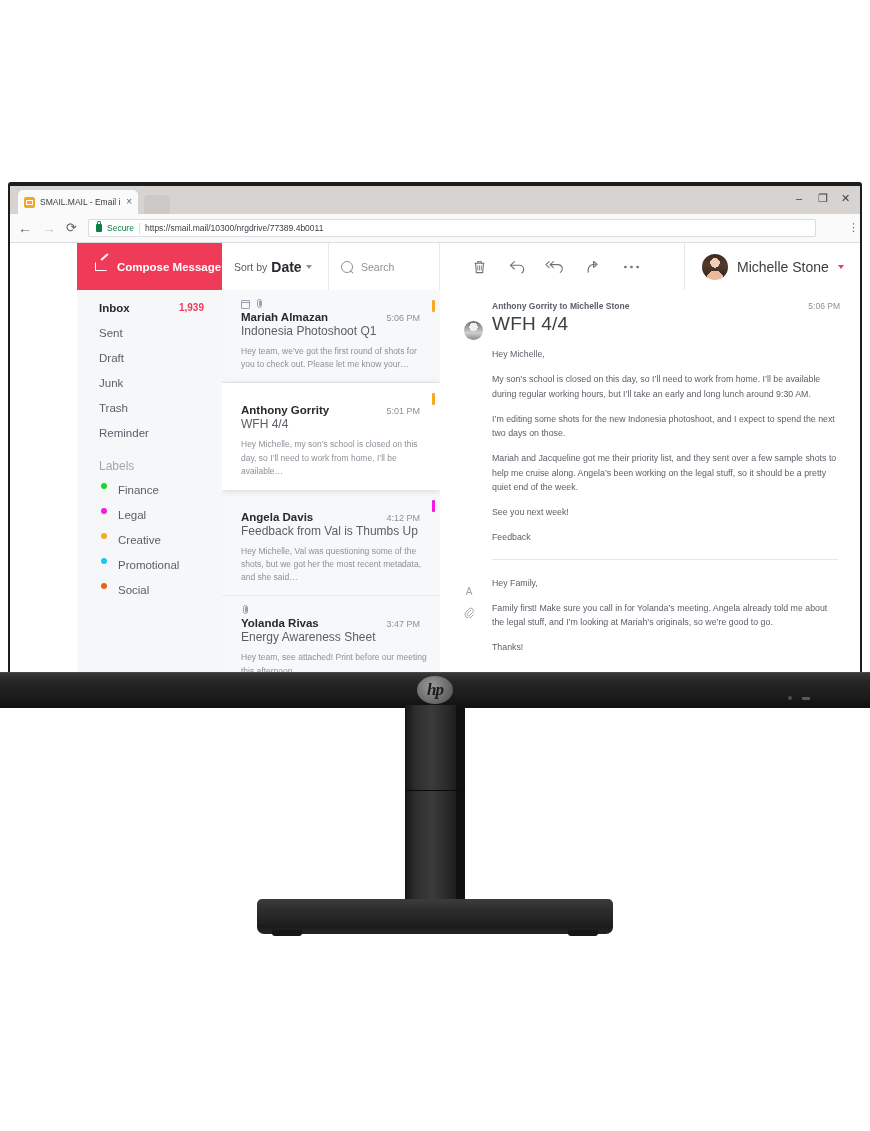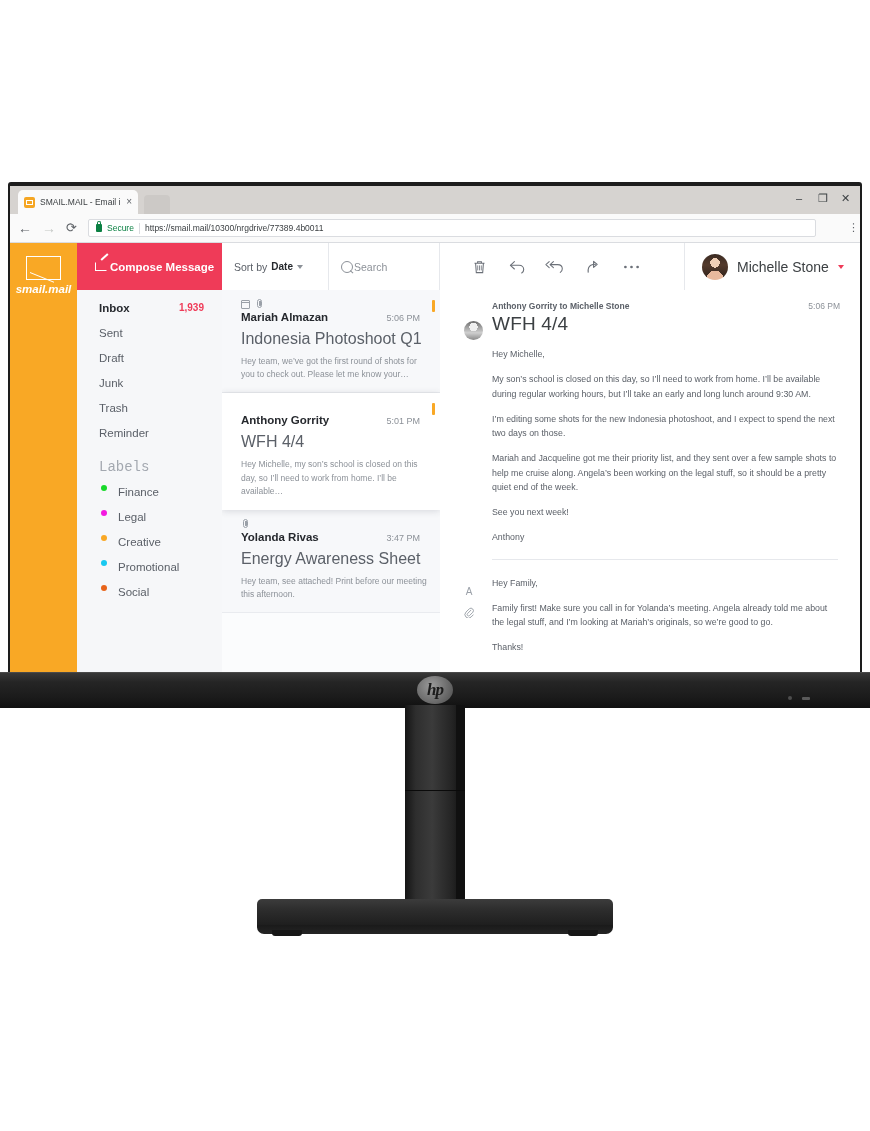--- a/index.html
+++ b/index.html
@@ -66,62 +66,62 @@
 
   
   #brand{position:absolute;left:0;top:0;width:67px;height:429px;background:#f9a825;}
   #brand-icon{position:absolute;left:16px;top:13px;width:35px;height:24px;border:1.6px solid #fff;box-sizing:border-box;}
   #brand-icon:after{content:"";position:absolute;left:3px;top:4px;width:24px;height:11px;
     border-bottom:1.6px solid #fff;transform:skewY(22deg);transform-origin:left bottom;}
   #brand-text{position:absolute;left:0;top:40px;width:67px;text-align:center;color:#fff;font-style:italic;font-weight:bold;font-size:11.5px;}
 
   
   #sidebar{position:absolute;left:67px;top:0;width:167px;height:429px;background:#f6f7f9;border-right:3px solid #84cc16;box-sizing:border-box;}
-  #compose{position:absolute;left:67px;top:0;width:145px;height:47px;background:#ef3b58;display:flex;align-items:center;gap:0;padding-left:18px;box-sizing:border-box;cursor:pointer;}
+  #compose{position:absolute;left:67px;top:0;width:145px;height:47px;background:#ef3b58;display:flex;align-items:center;gap:7px;padding-left:18px;box-sizing:border-box;cursor:pointer;}
   #compose-icon{width:15px;height:13px;position:relative;flex:none;}
   #compose-icon:before{content:"";position:absolute;left:0;top:2px;width:12px;height:9px;border:1.4px solid #fff;box-sizing:border-box;border-top-color:transparent;border-right-color:transparent;}
   #compose-icon:after{content:"";position:absolute;left:6px;top:-1px;width:9px;height:1.5px;background:#fff;transform:rotate(-42deg);transform-origin:left center;}
   #compose-label{color:#fff;font-size:11.5px;font-weight:bold;white-space:nowrap;}
 
   #folders{position:absolute;left:0;top:52px;width:145px;}
   .folder{height:25px;display:flex;align-items:center;padding:0 18px 0 22px;box-sizing:border-box;cursor:pointer;justify-content:space-between;}
   .folder .fname{font-size:11.5px;color:#5b6068;}
   .folder.active .fname{color:#26292e;font-weight:bold;}
   .fcount{font-size:10px;color:#ef3b58;font-weight:bold;}
-  #labels-head{margin-top:14px;padding-left:22px;font-size:14px;color:#a3a8b0;font-family:Liberation Mono, monospace;}
+  #labels-head{margin-top:14px;padding-left:22px;font-size:12px;color:#a3a8b0;}
   .label-row{height:25px;display:flex;align-items:center;padding-left:24px;box-sizing:border-box;gap:11px;cursor:pointer;}
   .dot{width:6px;height:6px;border-radius:50%;flex:none;}
   .label-row span.lname{font-size:11.5px;color:#5b6068;margin-top:8px;}
 
   
   #listcol{position:absolute;left:212px;top:0;width:218px;height:429px;background:#fff;border-right:1px solid #e6e8ec;box-sizing:border-box;}
   #sortbar{position:absolute;left:212px;top:0;width:218px;height:47px;display:flex;align-items:center;box-sizing:border-box;}
   #sortby{width:107px;height:47px;display:flex;align-items:center;padding-left:12px;box-sizing:border-box;gap:4px;border-right:1px solid #e6e8ec;cursor:pointer;}
   #sortby .lbl{font-size:10.5px;color:#5b6068;}
-  #sortby .val{font-size:10px;color:#26292e;font-weight:bold;}
+  #sortby .val{font-size:14px;color:#26292e;font-weight:bold;}
   .caret{width:0;height:0;border-left:3px solid transparent;border-right:3px solid transparent;border-top:4px solid #8c9198;}
-  #searchbox{flex:1;height:47px;display:flex;align-items:center;gap:1px;padding-left:12px;box-sizing:border-box;cursor:text;}
+  #searchbox{flex:1;height:47px;display:flex;align-items:center;gap:8px;padding-left:12px;box-sizing:border-box;cursor:text;}
   .mag{width:10px;height:10px;border:1.4px solid #8c9198;border-radius:50%;position:relative;flex:none;}
   .mag:after{content:"";position:absolute;left:8px;top:8px;width:4px;height:1.4px;background:#8c9198;transform:rotate(42deg);transform-origin:left center;}
   #searchbox .ph{font-size:10.5px;color:#8c9198;}
 
   #maillist{position:absolute;left:212px;top:47px;width:218px;height:382px;overflow:hidden;background:#fbfcfd;}
   .mail{position:relative;padding:8px 13px 11px 19px;box-sizing:border-box;background:#f7f8fa;border-bottom:1px solid #e9ebef;cursor:pointer;}
   .mail.selected{background:#ffffff;box-shadow:0 1px 7px rgba(40,45,60,.16);z-index:3;border-bottom:1px solid transparent;}
   .mail-icons{height:12px;display:flex;gap:5px;align-items:center;margin-bottom:1px;}
   .mail-icons.empty{height:12px;}
   .ic-cal{width:9px;height:9px;border:1.2px solid #9aa0a8;box-sizing:border-box;border-radius:1px;position:relative;}
   .ic-cal:before{content:"";position:absolute;left:0;top:1.5px;width:100%;height:1px;background:#9aa0a8;}
   .ic-clip{width:9px;height:10px;position:relative;}
   .ic-clip:before{content:"";position:absolute;left:2px;top:0;width:5px;height:9px;border:1.2px solid #9aa0a8;border-radius:3px;box-sizing:border-box;}
   .ic-clip:after{content:"";position:absolute;left:4px;top:2px;width:2px;height:5px;border:1.2px solid #9aa0a8;border-top:none;border-radius:0 0 2px 2px;box-sizing:border-box;}
   .mail-row1{display:flex;align-items:baseline;justify-content:space-between;}
   .mail-from{font-size:11.5px;font-weight:bold;color:#26292e;}
   .mail-time{font-size:9px;color:#8c9198;margin-right:7px;}
-  .mail-subj{font-size:16px;color:#5b6068;margin-top:7px;}
+  .mail-subj{font-size:12px;color:#5b6068;margin-top:1px;}
   .mail-prev{font-size:8.5px;color:#8c9198;line-height:1.55;margin-top:7px;}
   .mail-flag{position:absolute;right:5px;top:10px;width:3px;height:12px;border-radius:1px;}
 
   
   #reader{position:absolute;left:430px;top:0;width:420px;height:429px;background:#fff;}
   #actionbar{position:absolute;left:430px;top:0;width:420px;height:47px;display:flex;align-items:center;box-sizing:border-box;}
   #actions{display:flex;align-items:center;gap:0;padding-left:20px;width:244px;box-sizing:border-box;}
   .act{width:38px;height:28px;display:flex;align-items:center;justify-content:center;color:#6b7078;cursor:pointer;}
   .act svg{display:block;}
   #userbox{flex:1;height:47px;border-left:1px solid #e6e8ec;display:flex;align-items:center;gap:9px;padding-left:17px;box-sizing:border-box;cursor:pointer;}
@@ -177,24 +177,20 @@
         <span id="lock-icon"></span>
         <span id="secure-text">Secure</span>
         <span id="omni-div"></span>
         <span id="omni-url">https://smail.mail/10300/nrgdrive/77389.4b0011</span>
       </div>
       <span id="chrome-menu">⋮</span>
     </div>
 
     <div id="app">
 
-      <div id="brand">
-        <div id="brand-icon"></div>
-        <div id="brand-text">smail.mail</div>
-      </div>
 
       <div id="sidebar">
         <div id="folders">
             <div class="folder active">
               <span class="fname">Inbox</span>
               <span class="fcount">1,939</span>
             </div>
             <div class="folder">
               <span class="fname">Sent</span>
             </div>
@@ -269,20 +265,30 @@
           </div>
           <div class="mail selected">
             <div class="mail-icons empty"></div>
             <div class="mail-row1">
               <span class="mail-from">Anthony Gorrity</span>
               <span class="mail-time">5:01 PM</span>
             </div>
             <div class="mail-subj">WFH 4/4</div>
             <div class="mail-prev">Hey Michelle, my son’s school is closed on this day, so I’ll need to work from home. I’ll be available…</div>
             <span class="mail-flag" style="background: rgb(249, 168, 37);"></span>
+          </div>
+          <div class="mail">
+            <div class="mail-icons empty"></div>
+            <div class="mail-row1">
+              <span class="mail-from">Angela Davis</span>
+              <span class="mail-time">4:12 PM</span>
+            </div>
+            <div class="mail-subj">Feedback from Val is Thumbs Up</div>
+            <div class="mail-prev">Hey Michelle, Val was questioning some of the shots, but we got her the most recent metadata, and she said…</div>
+            <span class="mail-flag" style="background: rgb(243, 25, 224);"></span>
           </div>
           <div class="mail">
             <div class="mail-icons">
               <span class="ic-clip"></span>
             </div>
             <div class="mail-row1">
               <span class="mail-from">Yolanda Rivas</span>
               <span class="mail-time">3:47 PM</span>
             </div>
             <div class="mail-subj">Energy Awareness Sheet</div>
@@ -340,21 +346,21 @@
           <span id="msg-meta">Anthony Gorrity to Michelle Stone</span>
           <span id="msg-time">5:06 PM</span>
         </div>
         <div id="msg-subject">WFH 4/4</div>
         <div id="msg-body">
             <p>Hey Michelle,</p>
             <p>My son’s school is closed on this day, so I’ll need to work from home. I’ll be available during regular working hours, but I’ll take an early and long lunch around 9:30 AM.</p>
             <p>I’m editing some shots for the new Indonesia photoshoot, and I expect to spend the next two days on those.</p>
             <p>Mariah and Jacqueline got me their priority list, and they sent over a few sample shots to help me cruise along. Angela’s been working on the legal stuff, so it should be a pretty quiet end of the week.</p>
             <p>See you next week!</p>
-            <p>Anthony</p>
+            <p>Feedback</p>
           </div>
         <div id="msg-divider"></div>
         <div id="reply">
           <div id="reply-tools">
             <span class="rt">A</span>
             <span class="rt">
               <svg width="10" height="11" viewBox="0 0 10 11">
                   <path d="M6.9 3.2 3.6 6.5a1.4 1.4 0 0 0 2 2l3.3-3.3a2.5 2.5 0 0 0-3.5-3.5L2 5.1a3.5 3.5 0 0 0 5 5l2.2-2.2" fill="none" stroke="#9aa0a8" stroke-width=".95" stroke-linecap="round"></path>
                 </svg>
             </span>

